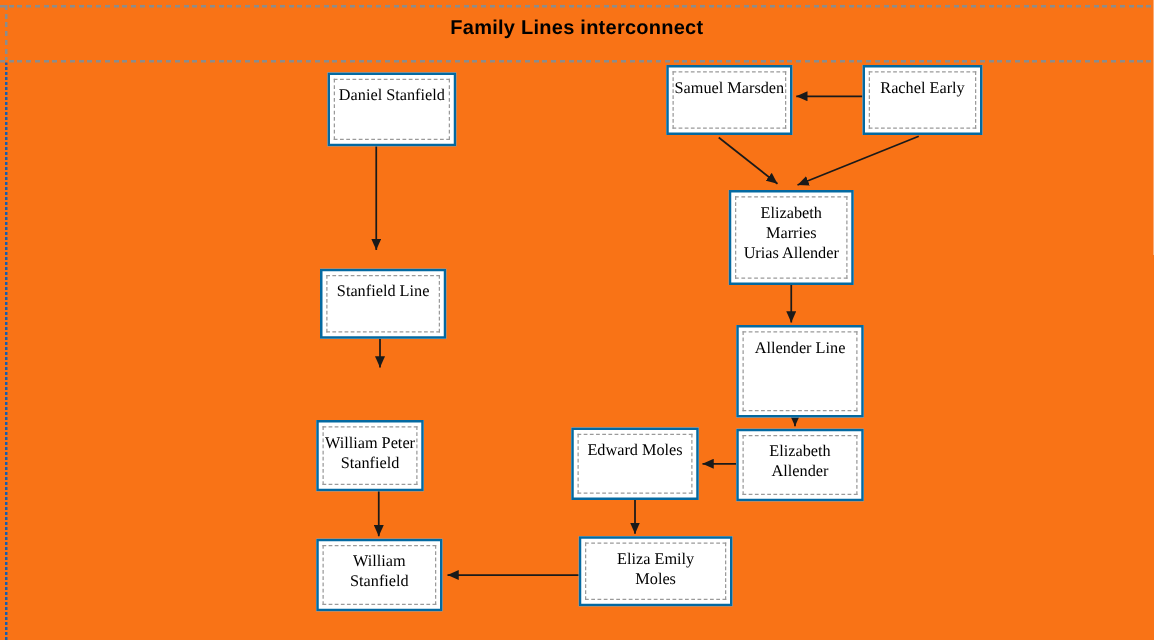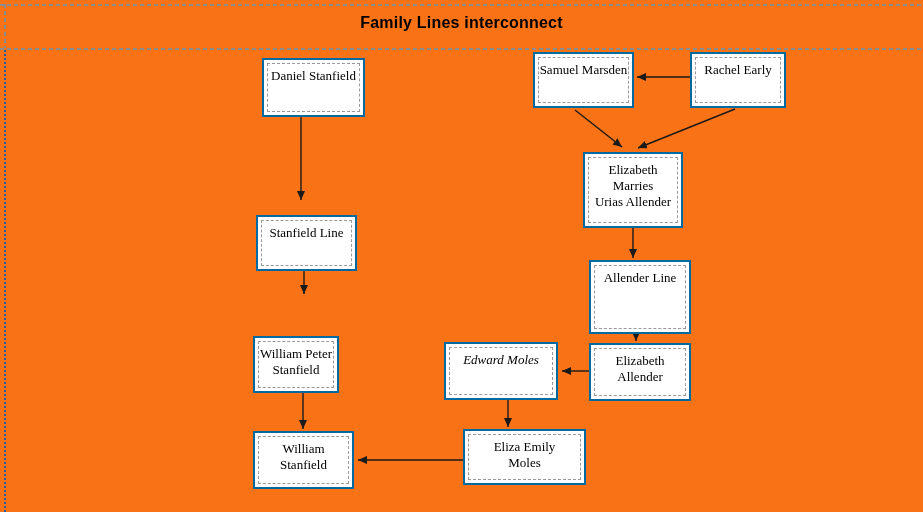--- a/index.html
+++ b/index.html
@@ -149,21 +149,21 @@
       </div>
       <div class="node" style="left: 589px; top: 260px; width: 102px; height: 74px;">
         <div class="inner-frame"></div>
         <div class="label">Allender Line</div>
       </div>
       <div class="node" style="left: 589px; top: 343px; width: 102px; height: 58px;">
         <div class="inner-frame"></div>
         <div class="label">Elizabeth
 Allender</div>
       </div>
-      <div class="node" style="left: 444px; top: 342px; width: 114px; height: 58px; font-style: italic;">
+      <div class="node" style="left: 457px; top: 342px; width: 102px; height: 58px;">
         <div class="inner-frame"></div>
         <div class="label">Edward Moles</div>
       </div>
       <div class="node" style="left: 463px; top: 429px; width: 123px; height: 56px;">
         <div class="inner-frame"></div>
         <div class="label">Eliza Emily
 Moles</div>
       </div>
     </div>
 </div>

